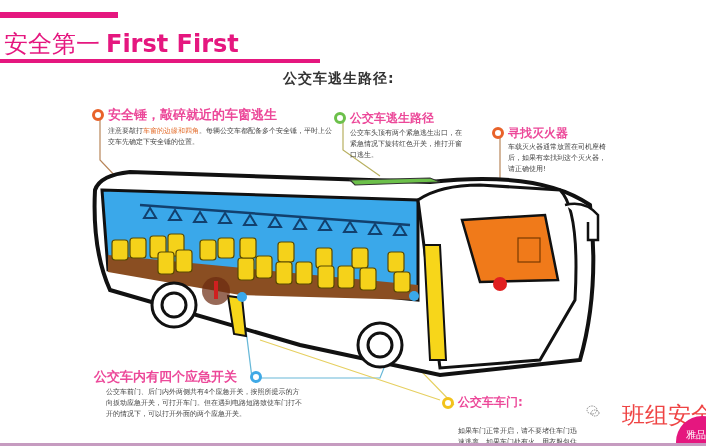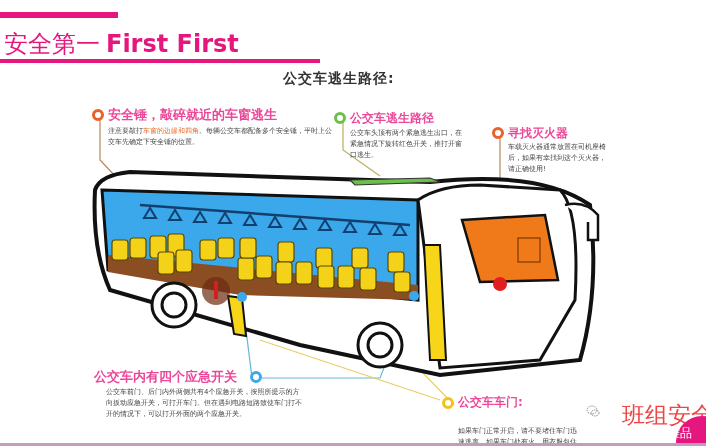--- a/index.html
+++ b/index.html
@@ -34,21 +34,21 @@
   .hl { color: #e36c2a; }
   .bus { position: absolute; left: 0; top: 0; width: 706px; height: 446px; }
   .watermark {
     position: absolute; left: 600px; top: 400px; font-size: 23px; color: #ef4444; white-space: nowrap; margin-left: 22px;
   }
   .wechat-icon { position: absolute; left: 586px; top: 404px; width: 14px; height: 14px; }
   .corner-badge {
     position: absolute; right: -22px; bottom: -22px; width: 52px; height: 52px; border-radius: 50%;
     background: #e5177f;
   }
-  .corner-badge-label { position: absolute; right: 14px; bottom: 4px; font-size: 12px; color: #fff; }
+  .corner-badge-label { position: absolute; right: 0; bottom: 4px; font-size: 10px; color: #fff; }
 </style>
 </head>
 <body>
 
 <div class="top-bar"></div>
 <div class="page-title">
   <span>安全第一</span><span class="en">First First</span>
 </div>
 <div class="title-line"></div>
 

